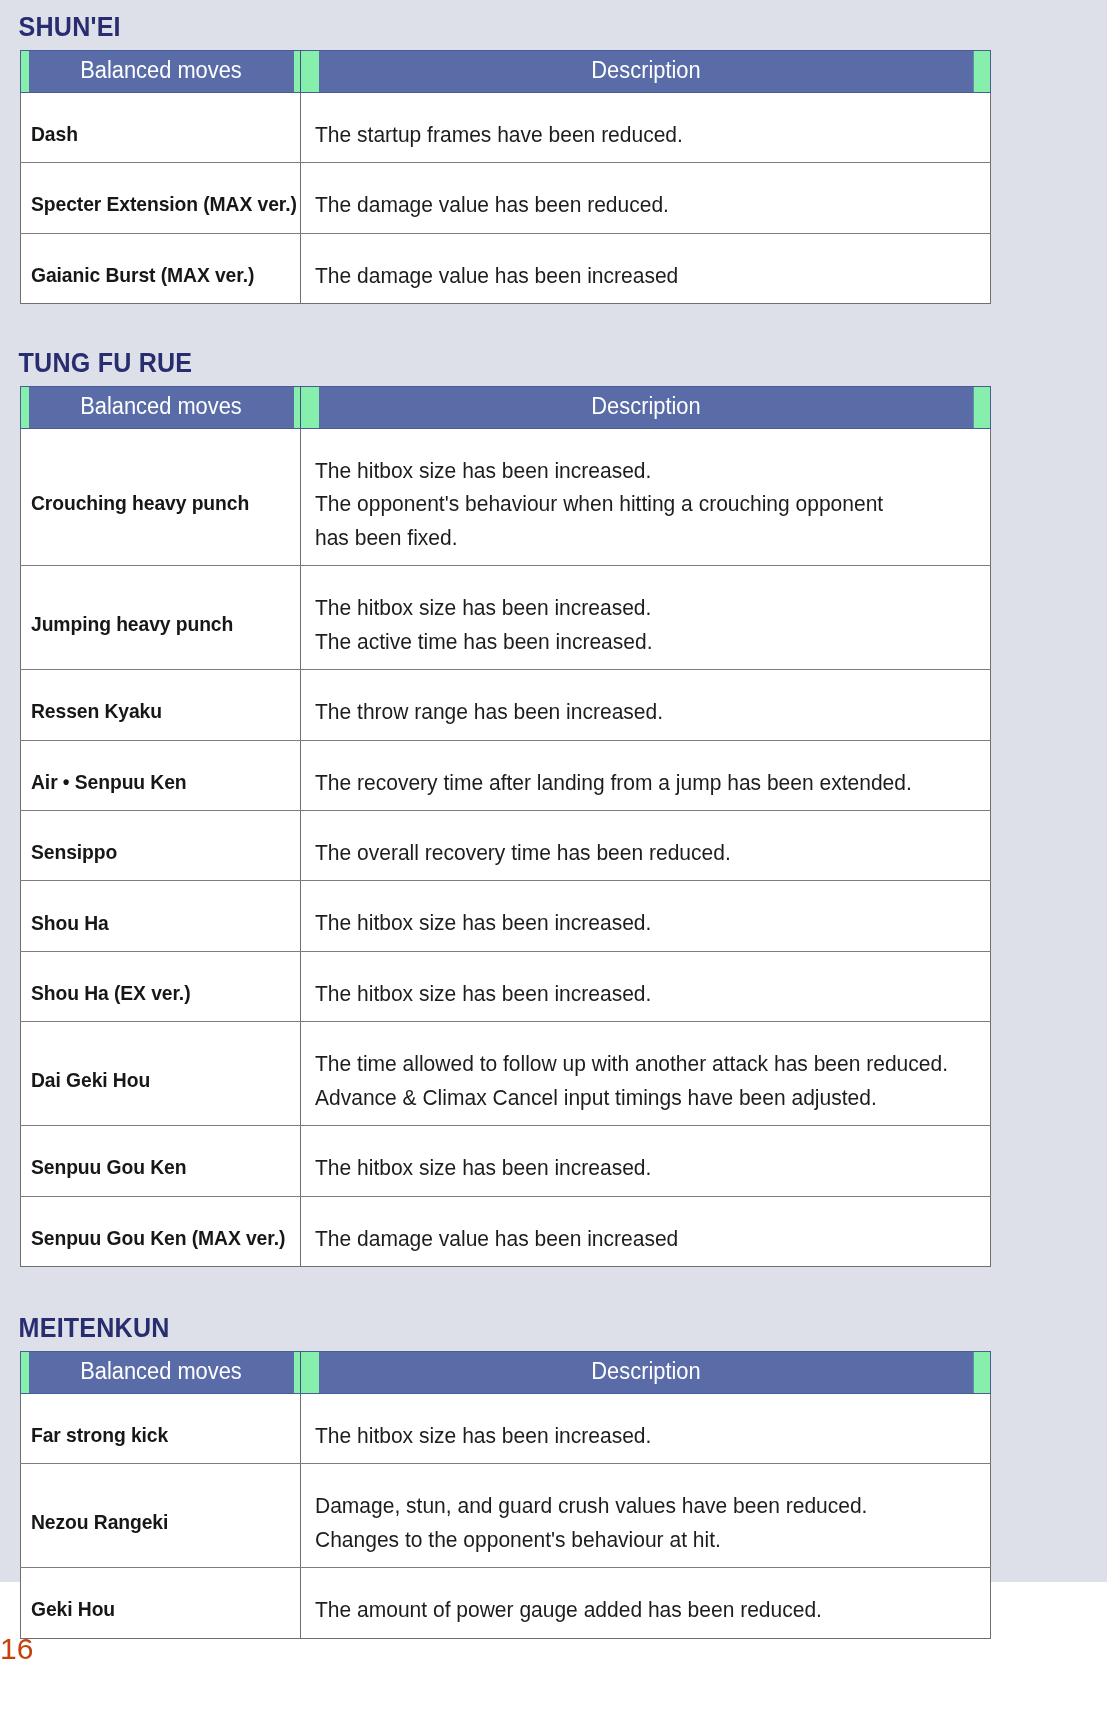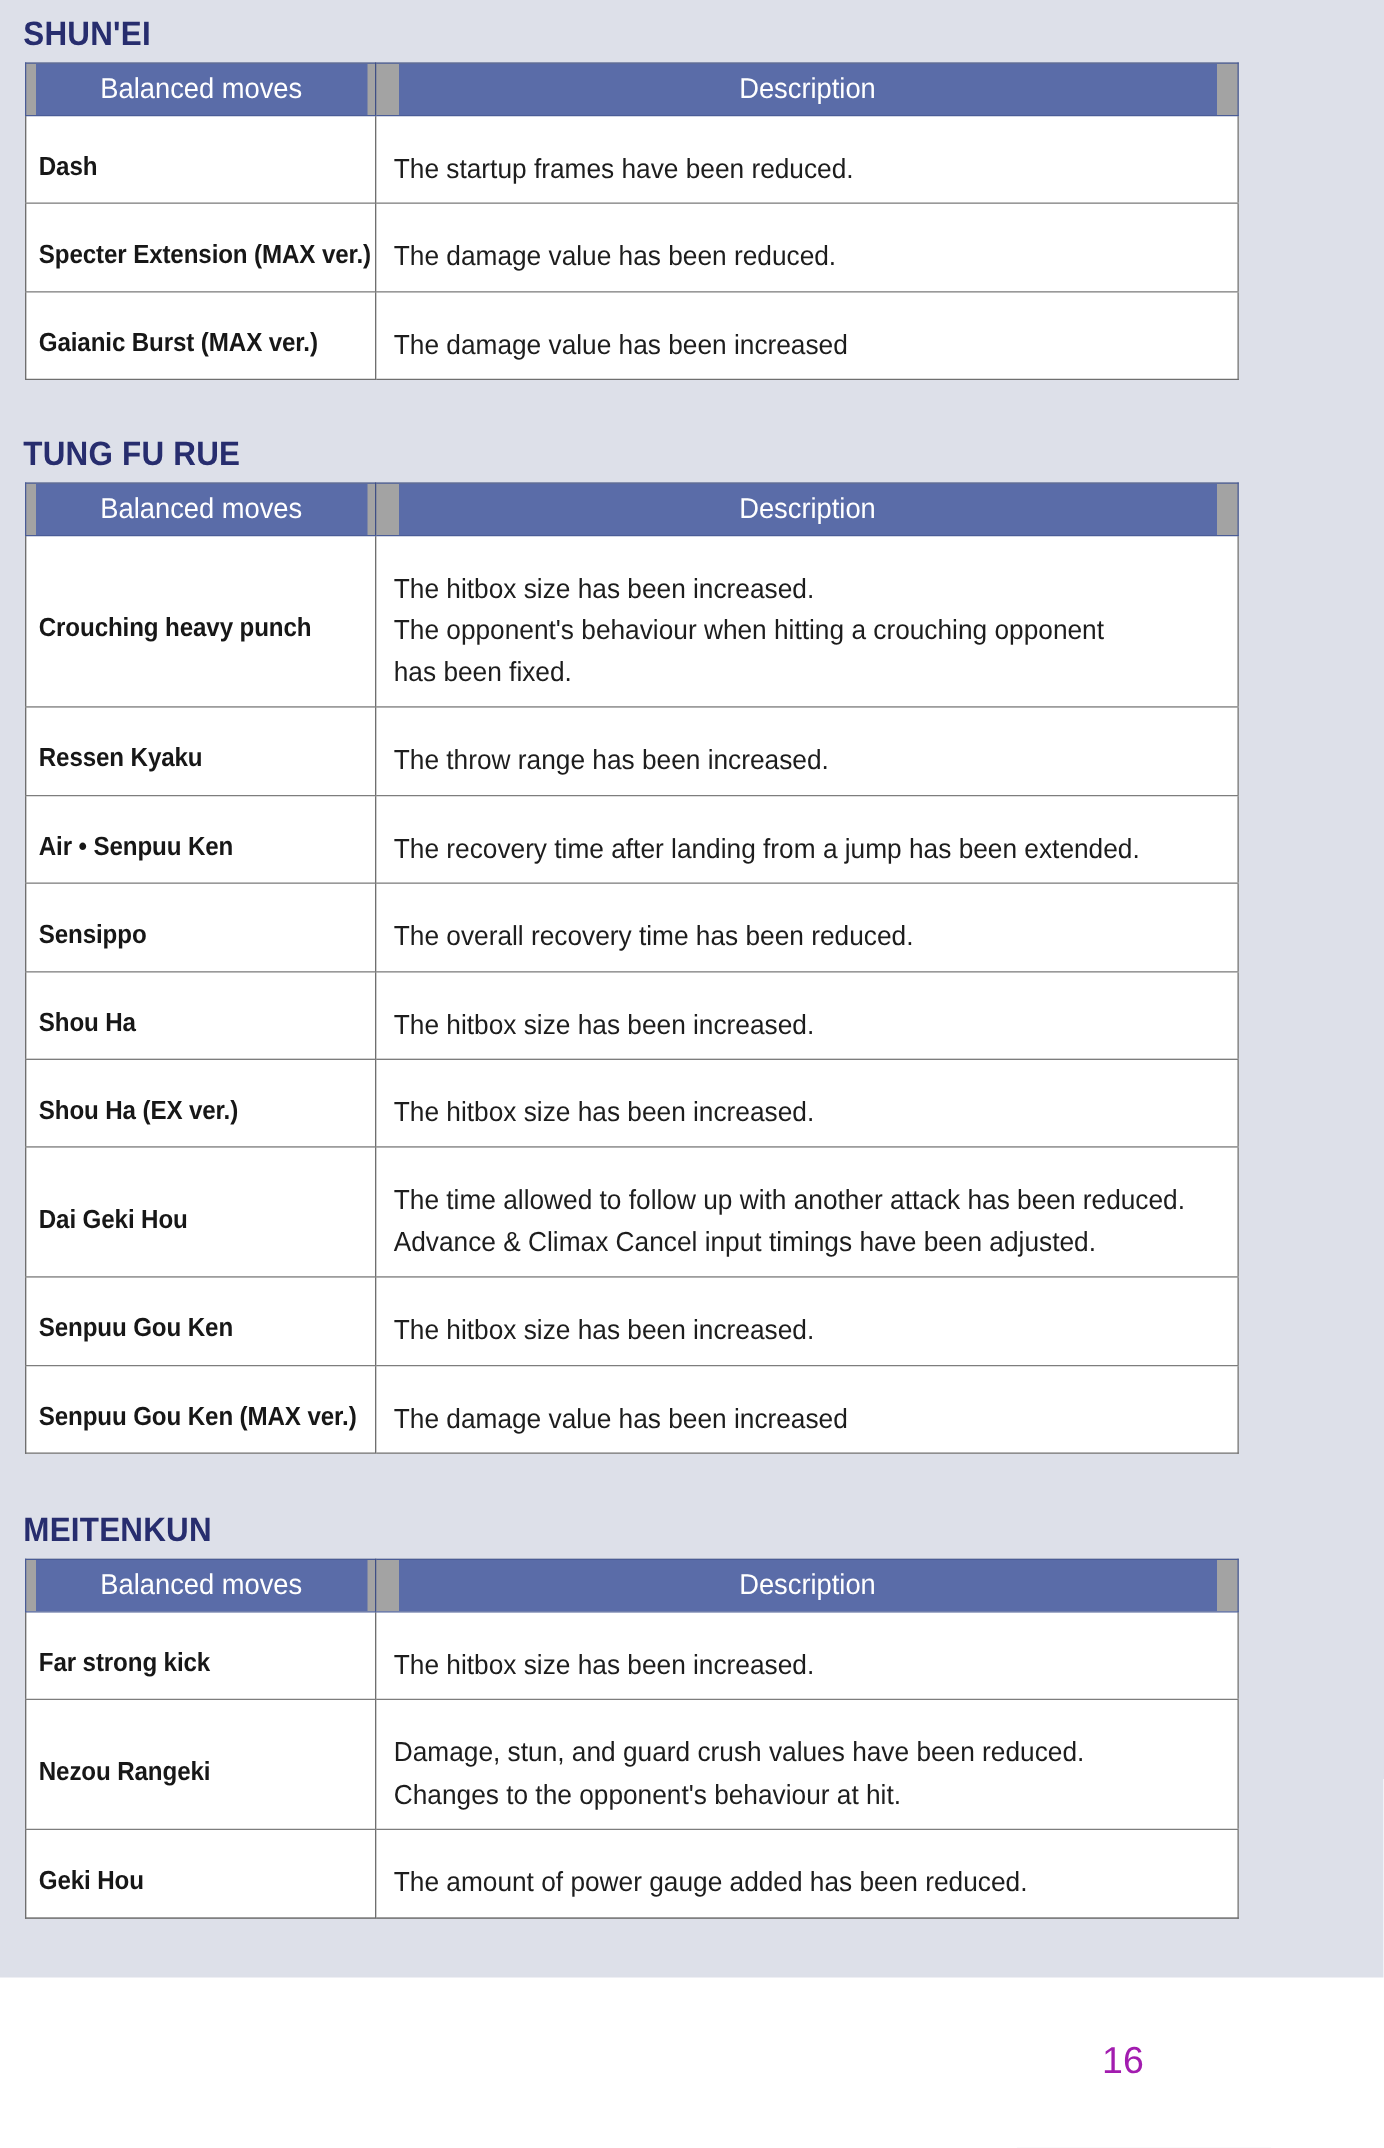--- a/index.html
+++ b/index.html
@@ -51,21 +51,21 @@
   }
   .sec-shunei   { padding-top: 13px; }
   .sec-tung     { padding-top: 45px; }
   .sec-meiten   { padding-top: 47px; }
 
   table.moves {
     border-collapse: collapse;
     table-layout: fixed;
     width: 970px;
     margin-left: 20px;
-    background: #a3a3a3;
+    background: #86efac;
     border: 1px solid #6f6f6f;
   }
   table.moves col.c1 { width: 280px; }
   table.moves col.c2 { width: 690px; }
 
   table.moves thead th {
     background: #5a6ca8;
     color: #ffffff;
     font-family: "Liberation Sans", sans-serif;
     font-weight: normal;
@@ -115,24 +115,24 @@
     white-space: nowrap;
   }
   table.moves tbody tr:first-child td { border-top: none; }
   table.moves tbody tr:last-child td { border-bottom: none; margin-left: 16px; }
 
   .page-number {
     position: absolute;
     left: 0;
     top: 1632px;
     width: 915px;
-    text-align: right;
+    text-align: left;
     font-family: "Liberation Sans", sans-serif;
     font-size: 30px;
-    color: #a21caf;
+    color: #c2410c;
   }
 </style>
 </head>
 <body>
 
 <div class="page">
 
   <div class="tint-band"></div>
 
   <div class="content">
@@ -189,20 +189,27 @@
         <tbody>
           <tr>
             <td class="move"><span>Crouching heavy punch</span></td>
             <td class="desc">
               <span class="dline">The hitbox size has been increased.</span>
               <span class="dline">The opponent's behaviour when hitting a crouching opponent</span>
               <span class="dline">has been fixed.</span>
             </td>
           </tr>
           <tr>
+            <td class="move"><span>Jumping heavy punch</span></td>
+            <td class="desc">
+              <span class="dline">The hitbox size has been increased.</span>
+              <span class="dline">The active time has been increased.</span>
+            </td>
+          </tr>
+          <tr>
             <td class="move"><span>Ressen Kyaku</span></td>
             <td class="desc">
               <span class="dline">The throw range has been increased.</span>
             </td>
           </tr>
           <tr>
             <td class="move"><span>Air • Senpuu Ken</span></td>
             <td class="desc">
               <span class="dline">The recovery time after landing from a jump has been extended.</span>
             </td>

